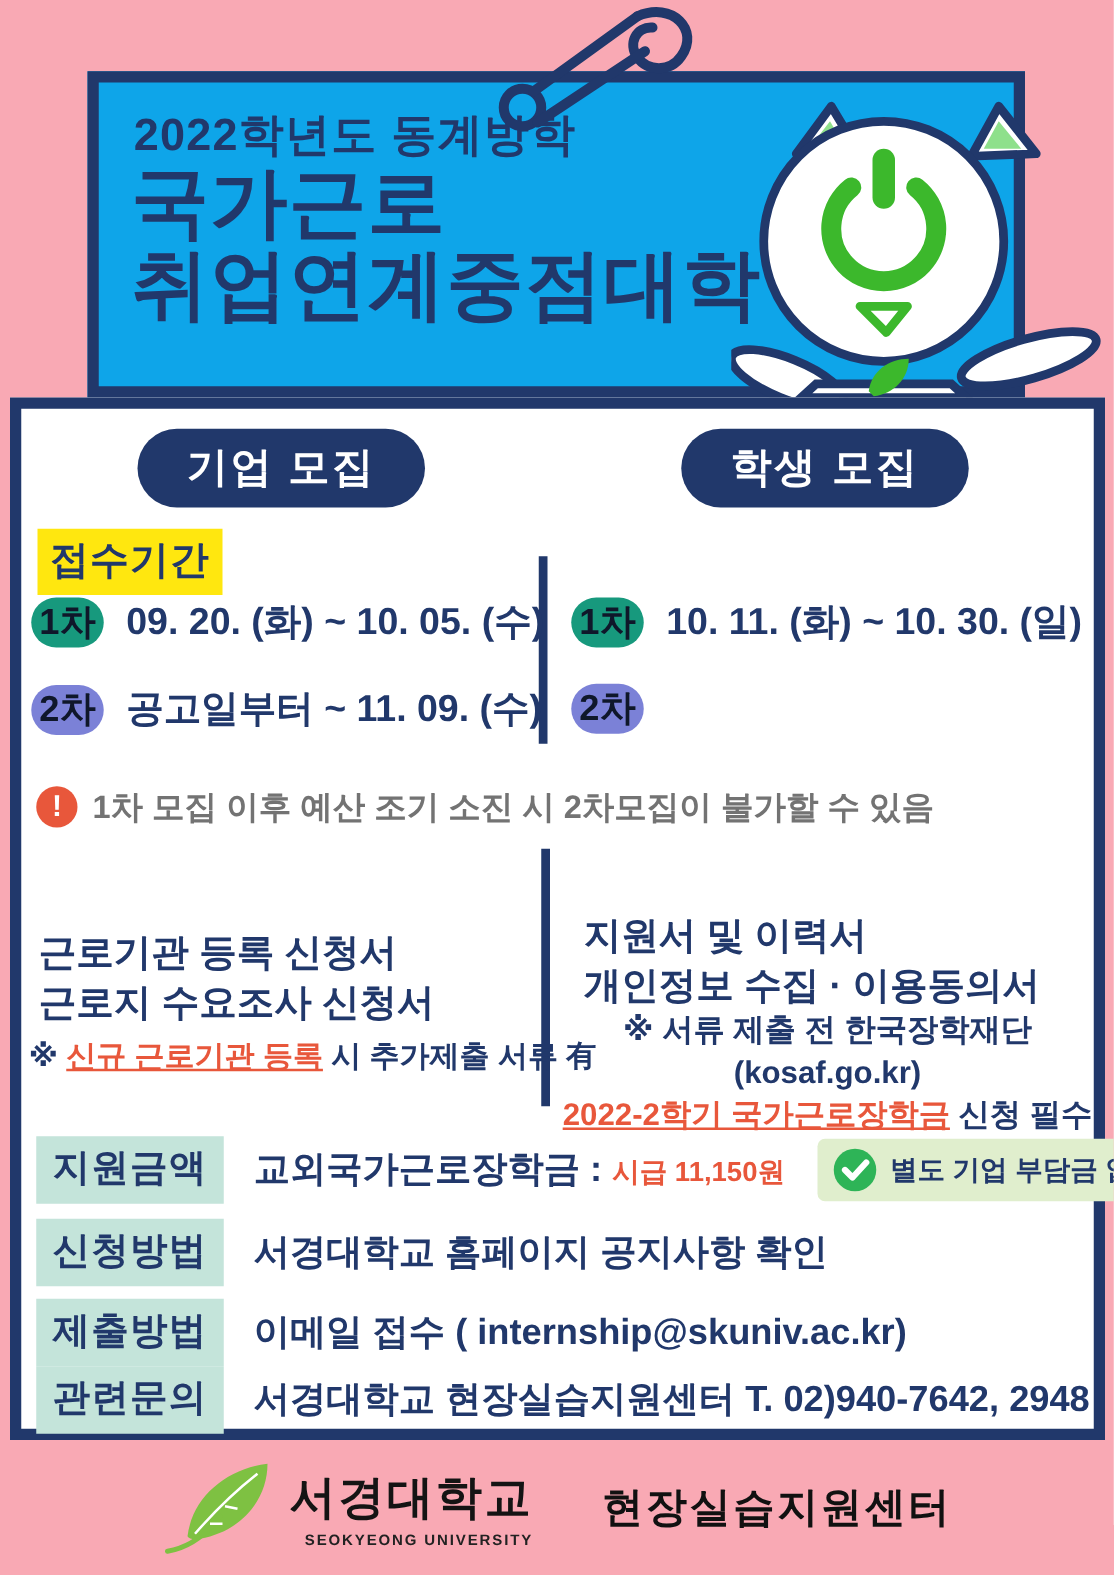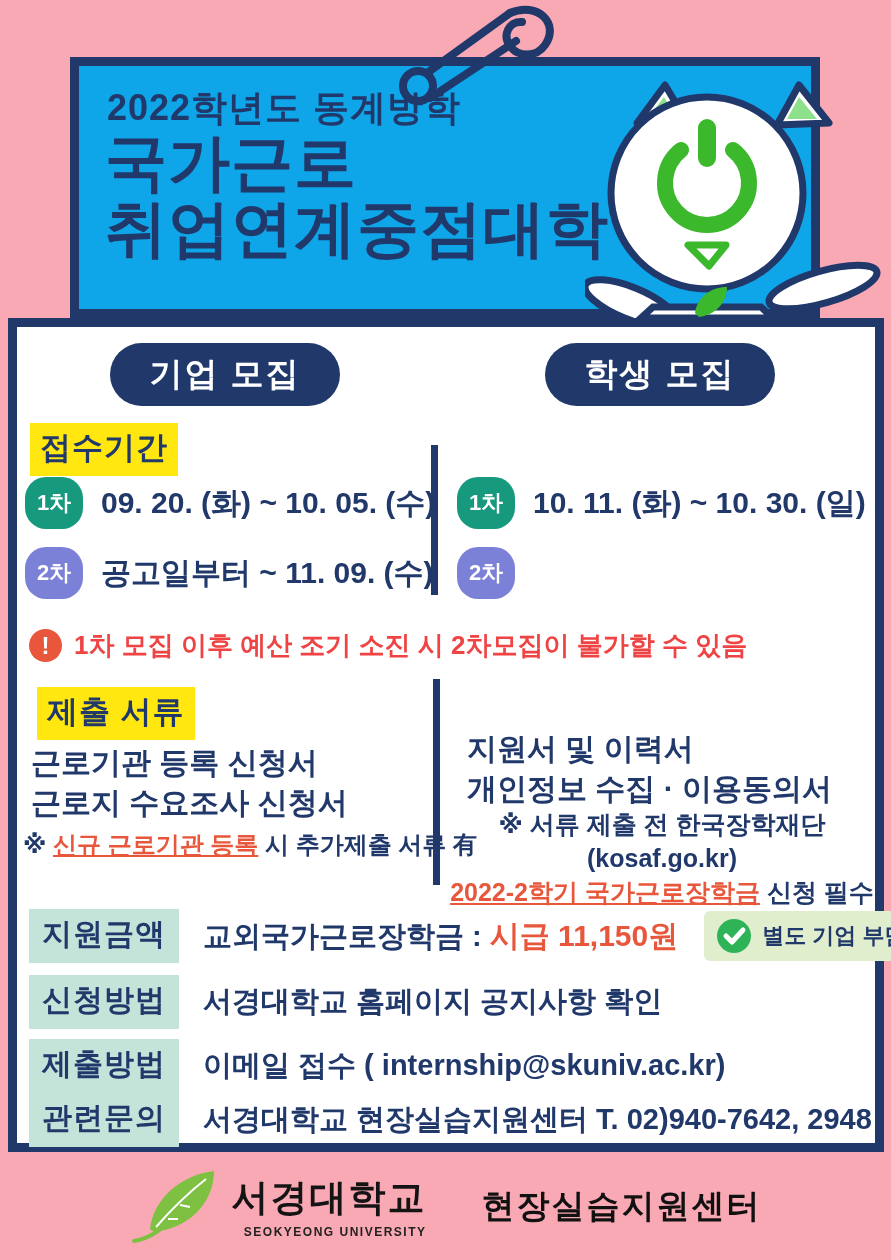--- a/index.html
+++ b/index.html
@@ -40,46 +40,46 @@
     background:#FFE70F;color:#21386B;font-size:31px;font-weight:800;
     padding:4px 10px 7px 10px;letter-spacing:1px;
   }
   .h-period{left:13px;top:96px;}
   .h-docs{left:20px;top:360px;}
   .vdiv{position:absolute;width:7px;background:#21386B;}
   .vdiv1{left:414px;top:118px;height:150px;}
   .vdiv2{left:416px;top:352px;height:206px;}
   .round-row{position:absolute;display:flex;align-items:center;gap:18px;}
   .round-badge{
-    min-width:58px;height:52px;border-radius:21px;color:#ffffff;
-    font-size:22px;font-weight:800;display:flex;align-items:center;justify-content:center;
+    min-width:58px;height:40px;border-radius:21px;color:#0f172a;
+    font-size:29px;font-weight:800;display:flex;align-items:center;justify-content:center;
     padding:0 6px;box-sizing:border-box;
   }
   .badge-green{background:#17997D;}
   .badge-purple{background:#7B81D7;}
   .round-text{font-size:30px;font-weight:800;color:#21386B;white-space:nowrap;}
   .warning{position:absolute;left:12px;top:301px;display:flex;align-items:center;gap:12px;}
   .warn-icon{
     width:33px;height:33px;border-radius:50%;background:#E8573B;color:#fff;
     font-size:24px;font-weight:800;display:flex;align-items:center;justify-content:center;flex:0 0 auto;
   }
-  .warn-text{font-size:26px;font-weight:800;color:#ef4444;white-space:nowrap;}
+  .warn-text{font-size:26px;font-weight:800;color:#737373;white-space:nowrap;}
   .docs-lines{position:absolute;font-size:30px;font-weight:800;color:#21386B;line-height:40px;}
   .docs-company{left:14px;top:416px;}
   .docs-student{left:450px;top:402px;}
   .docs-note-company{position:absolute;left:6px;top:502px;font-size:24px;font-weight:700;color:#21386B;white-space:nowrap;}
   .docs-note-student{position:absolute;left:430px;top:480px;width:430px;text-align:center;font-size:25px;font-weight:700;color:#21386B;line-height:34px;}
   .note-link{color:#E8573B;text-decoration:underline;font-weight:800;}
   .info-row{position:absolute;left:12px;display:flex;align-items:center;gap:24px;white-space:nowrap;}
   .info-chip{
     background:#C4E4DA;color:#21386B;font-size:30px;font-weight:800;
     padding:5px 13px 8px 13px;letter-spacing:1px;flex:0 0 auto;
   }
   .info-text{font-size:29px;font-weight:700;color:#21386B;}
-  .info-orange{font-size:30px;font-weight:800;color:#E8573B;}
+  .info-orange{font-size:22px;font-weight:800;color:#E8573B;}
   .free-badge{
     background:#E0EECD;border-radius:6px;display:flex;align-items:center;gap:10px;
     padding:7px 12px;margin-left:2px;
   }
   .free-badge-text{font-size:22px;font-weight:800;color:#21386B;}
   
   .footer{
     position:absolute;left:0;top:1152px;width:891px;height:108px;
     display:flex;align-items:center;justify-content:center;gap:55px;
   }
@@ -157,21 +157,20 @@
   </div>
   <div class="round-row" style="left:440px;top:220px;">
     <span class="round-badge badge-purple">2차</span>
   </div>
 
   <div class="warning">
     <span class="warn-icon">!</span>
     <span class="warn-text">1차 모집 이후 예산 조기 소진 시 2차모집이 불가할 수 있음</span>
   </div>
 
-  <div class="section-heading h-docs">제출 서류</div>
 
   <div class="vdiv vdiv2"></div>
 
   <div class="docs-lines docs-company">
     <span>근로기관 등록 신청서</span><br>
     <span>근로지 수요조사 신청서</span>
   </div>
   <div class="docs-note-company">
     <span>※ </span><span class="note-link">신규 근로기관 등록</span><span> 시 추가제출 서류 有</span>
   </div>

